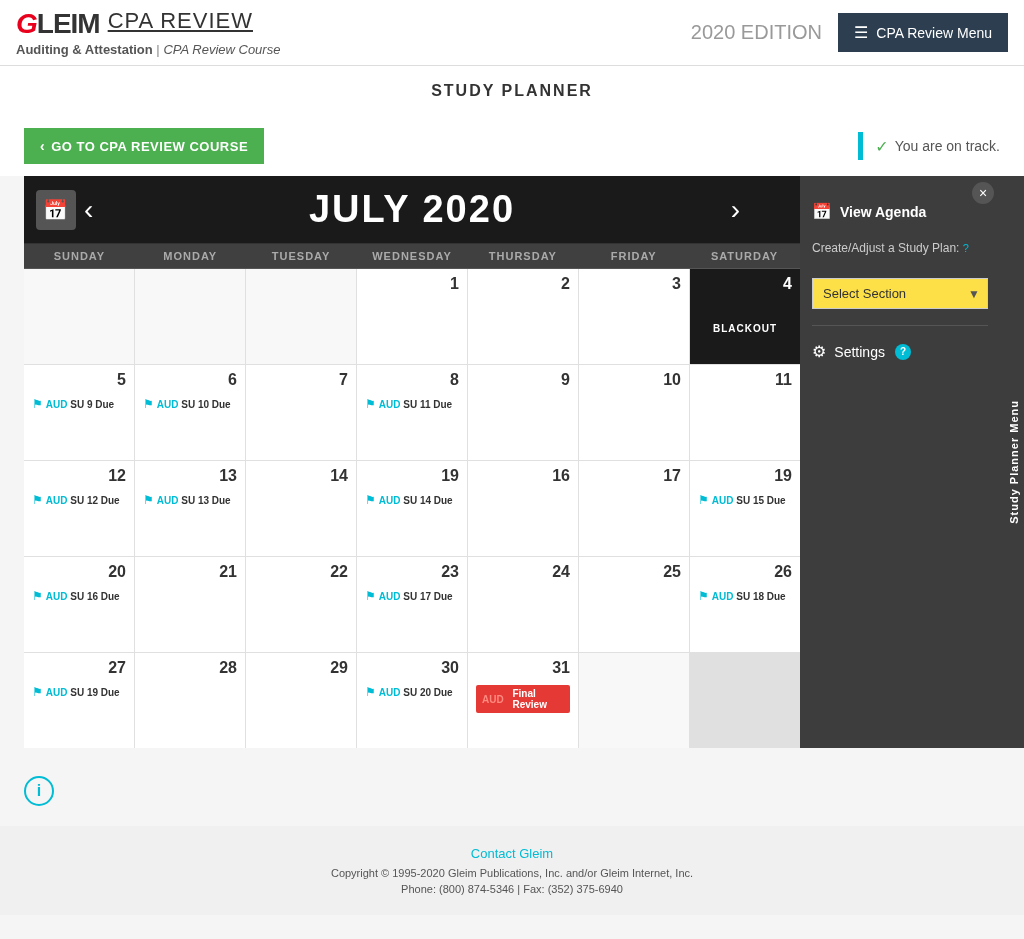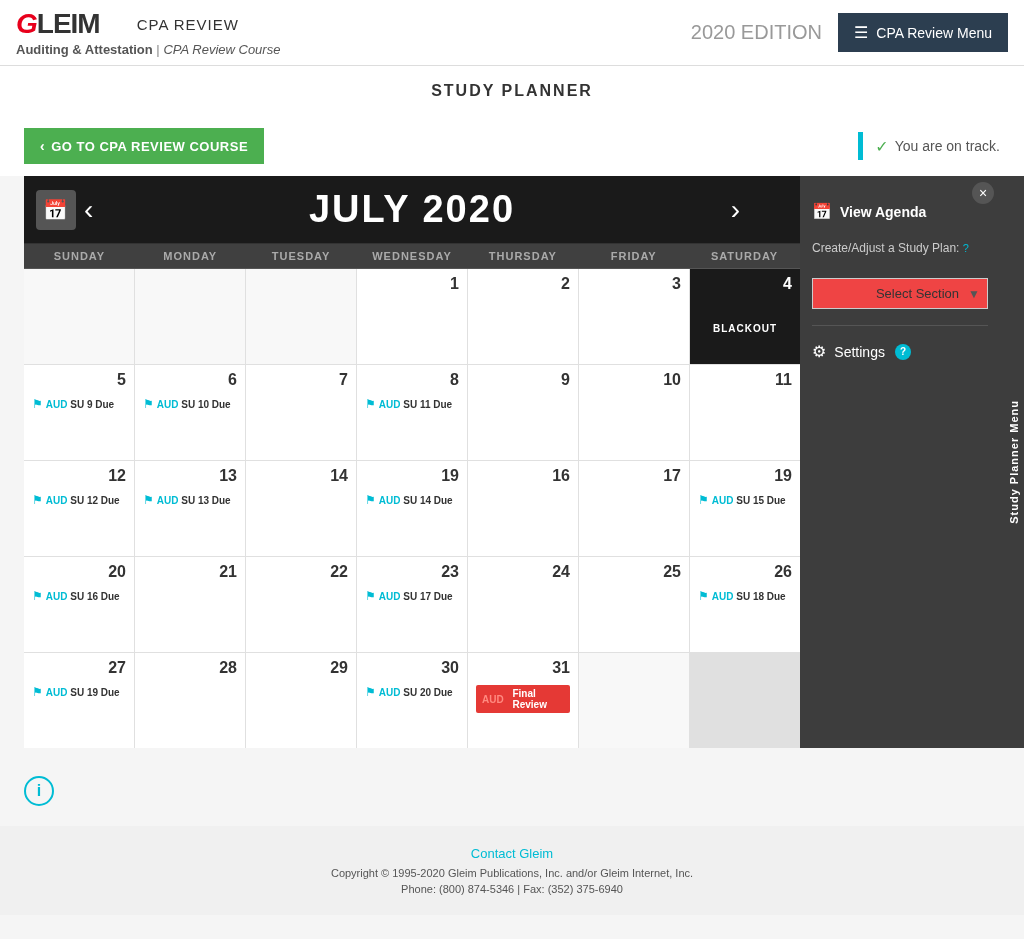--- a/index.html
+++ b/index.html
@@ -9,21 +9,21 @@
     .header {
       background: #fff;
       display: flex;
       align-items: center;
       justify-content: space-between;
       padding: 8px 16px;
       border-bottom: 1px solid #ddd;
     }
     .logo-gleim { font-size: 28px; font-weight: 900; color: #e8001c; font-style: italic; letter-spacing: -1px; }
     .logo-gleim span { color: #e8001c; }
-    .logo-text { font-size: 15px; font-weight: 400; color: #333; letter-spacing: 1px; margin-left: 21px; }
+    .logo-text { font-size: 22px; font-weight: 400; color: #333; letter-spacing: 1px; margin-left: 4px; text-decoration: underline; }
     .header-sub { font-size: 13px; color: #555; margin-top: 2px; }
     .header-sub span { color: #888; }
     .header-right { display: flex; align-items: center; gap: 0; }
     .edition-text { font-size: 20px; color: #999; font-weight: 300; margin-right: 16px; }
     .menu-btn {
       background: #2c3e50;
       color: #fff;
       border: none;
       padding: 10px 16px;
       font-size: 14px;
@@ -278,27 +278,26 @@
       color: #ccc;
       margin-bottom: 23px;
     }
     .study-plan-label .help { color: #00bcd4; cursor: pointer; font-size: 11px; }
     .select-wrapper {
       position: relative;
     }
     .select-wrapper select {
       width: 100%;
       padding: 7px 28px 7px 10px;
-      background: #ef4444;
+      background: #fde047;
       border: 1px solid #ccc;
       font-size: 13px;
       color: #333;
       appearance: none;
       cursor: pointer;
-      text-align: right;
     }
     .select-arrow {
       position: absolute;
       right: 8px;
       top: 50%;
       transform: translateY(-50%);
       color: #555;
       font-size: 12px;
       pointer-events: none;
     }
@@ -359,21 +358,21 @@
     }
     .footer-contact { color: #00bcd4; font-size: 13px; margin-bottom: 6px; }
     .footer-copy { font-size: 11px; color: #555; margin-bottom: 4px; }
     .footer-links { font-size: 11px; color: #00bcd4; margin-bottom: 4px; }
     .footer-phone { font-size: 11px; color: #555; }
 
     .header-logo-row {
       display: flex;
       flex-direction: column;
     }
-    .logo-row { display: flex; align-items: center; gap: 16px; }
+    .logo-row { display: flex; align-items: flex-start; gap: 4px; }
   </style>
 </head>
 <body>
 
 <div class="header">
   <div class="header-logo-row">
     <div class="logo-row">
       <span class="logo-gleim"><span style="color:#e8001c;font-style:italic;font-weight:900;font-size:28px;">G</span><span style="color:#333;font-style:normal;font-weight:900;font-size:28px;">LEIM</span></span>
       <span class="logo-text">CPA REVIEW</span>
     </div>

